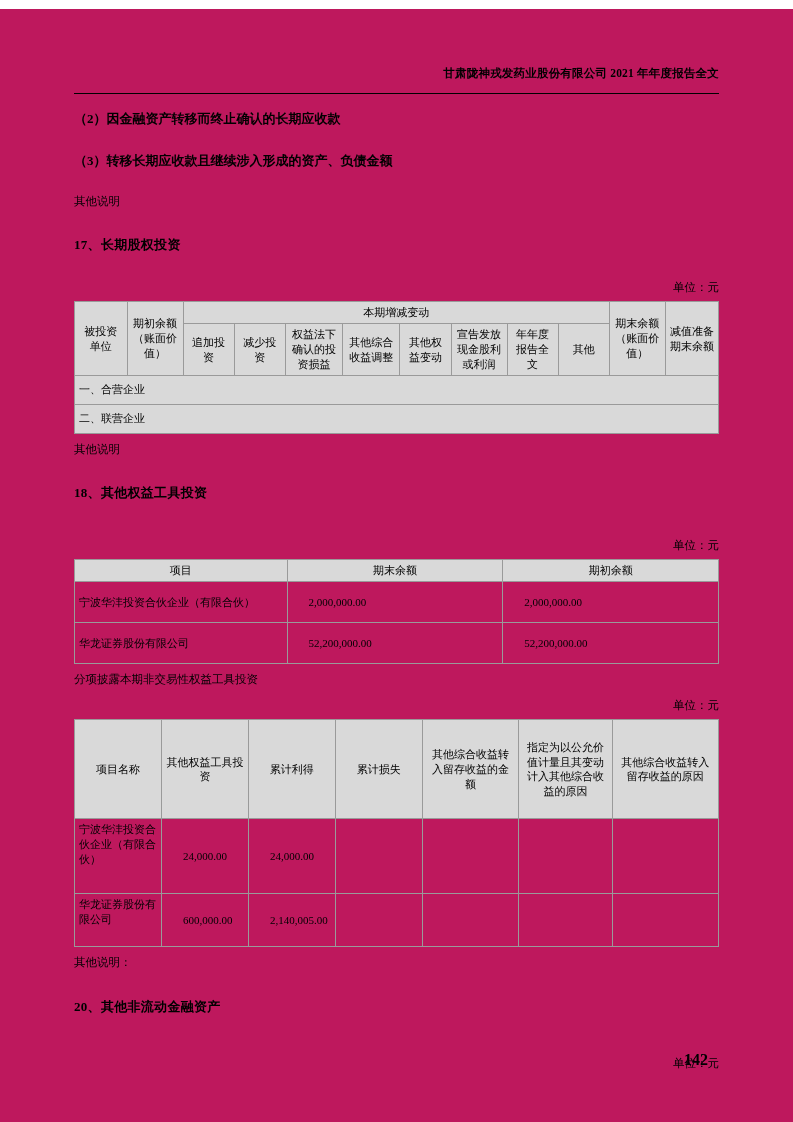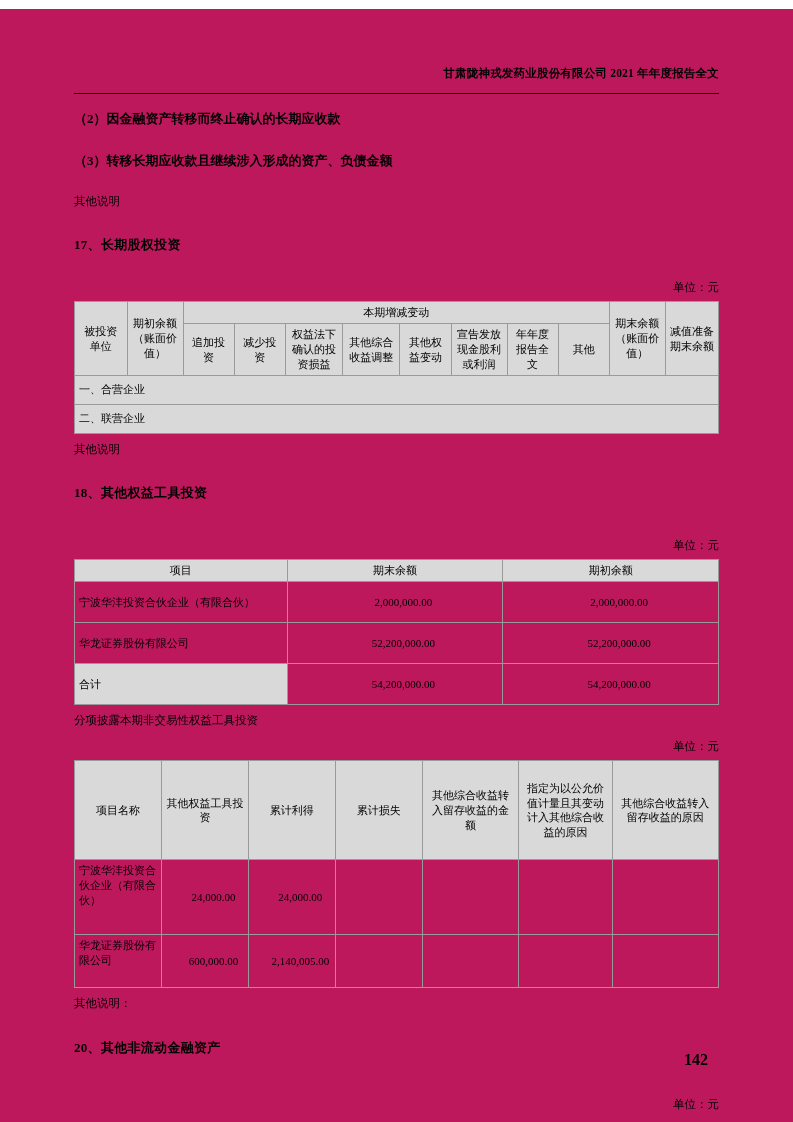--- a/index.html
+++ b/index.html
@@ -65,21 +65,21 @@
   }
   table td, table th {
     border: 1px solid #9a9a9a;
     padding: 3px 4px;
     vertical-align: middle;
     word-break: break-all;
     line-height: 1.35;
   }
   .shade { background: #d9d9d9; }
   .c { text-align: center; }
-  .r { text-align: center; padding-left: 21px; }
+  .r { text-align: left; padding-left: 21px; }
   .l { text-align: left; }
   .vtop { vertical-align: top; }
   .page-number {
     position: absolute;
     right: 85px;
     bottom: 62px;
     font-size: 16px;
     font-weight: bold;
   }
   .sp6 { height: 6px; }
@@ -182,25 +182,20 @@
         <tr class="rowtall">
           <td class="l">宁波华沣投资合伙企业（有限合伙）</td>
           <td class="r">2,000,000.00</td>
           <td class="r">2,000,000.00</td>
         </tr>
         <tr class="rowtall">
           <td class="l">华龙证券股份有限公司</td>
           <td class="r">52,200,000.00</td>
           <td class="r">52,200,000.00</td>
         </tr>
-        <tr class="rowtall">
-          <td class="l shade">合计</td>
-          <td class="r">54,200,000.00</td>
-          <td class="r">54,200,000.00</td>
-        </tr>
       </tbody>
     </table>
 
     <div class="sp6"></div>
     <div class="small-note">分项披露本期非交易性权益工具投资</div>
     <div class="sp10"></div>
     <div class="unit-line">单位：元</div>
     <div class="sp6"></div>
 
     <table>

